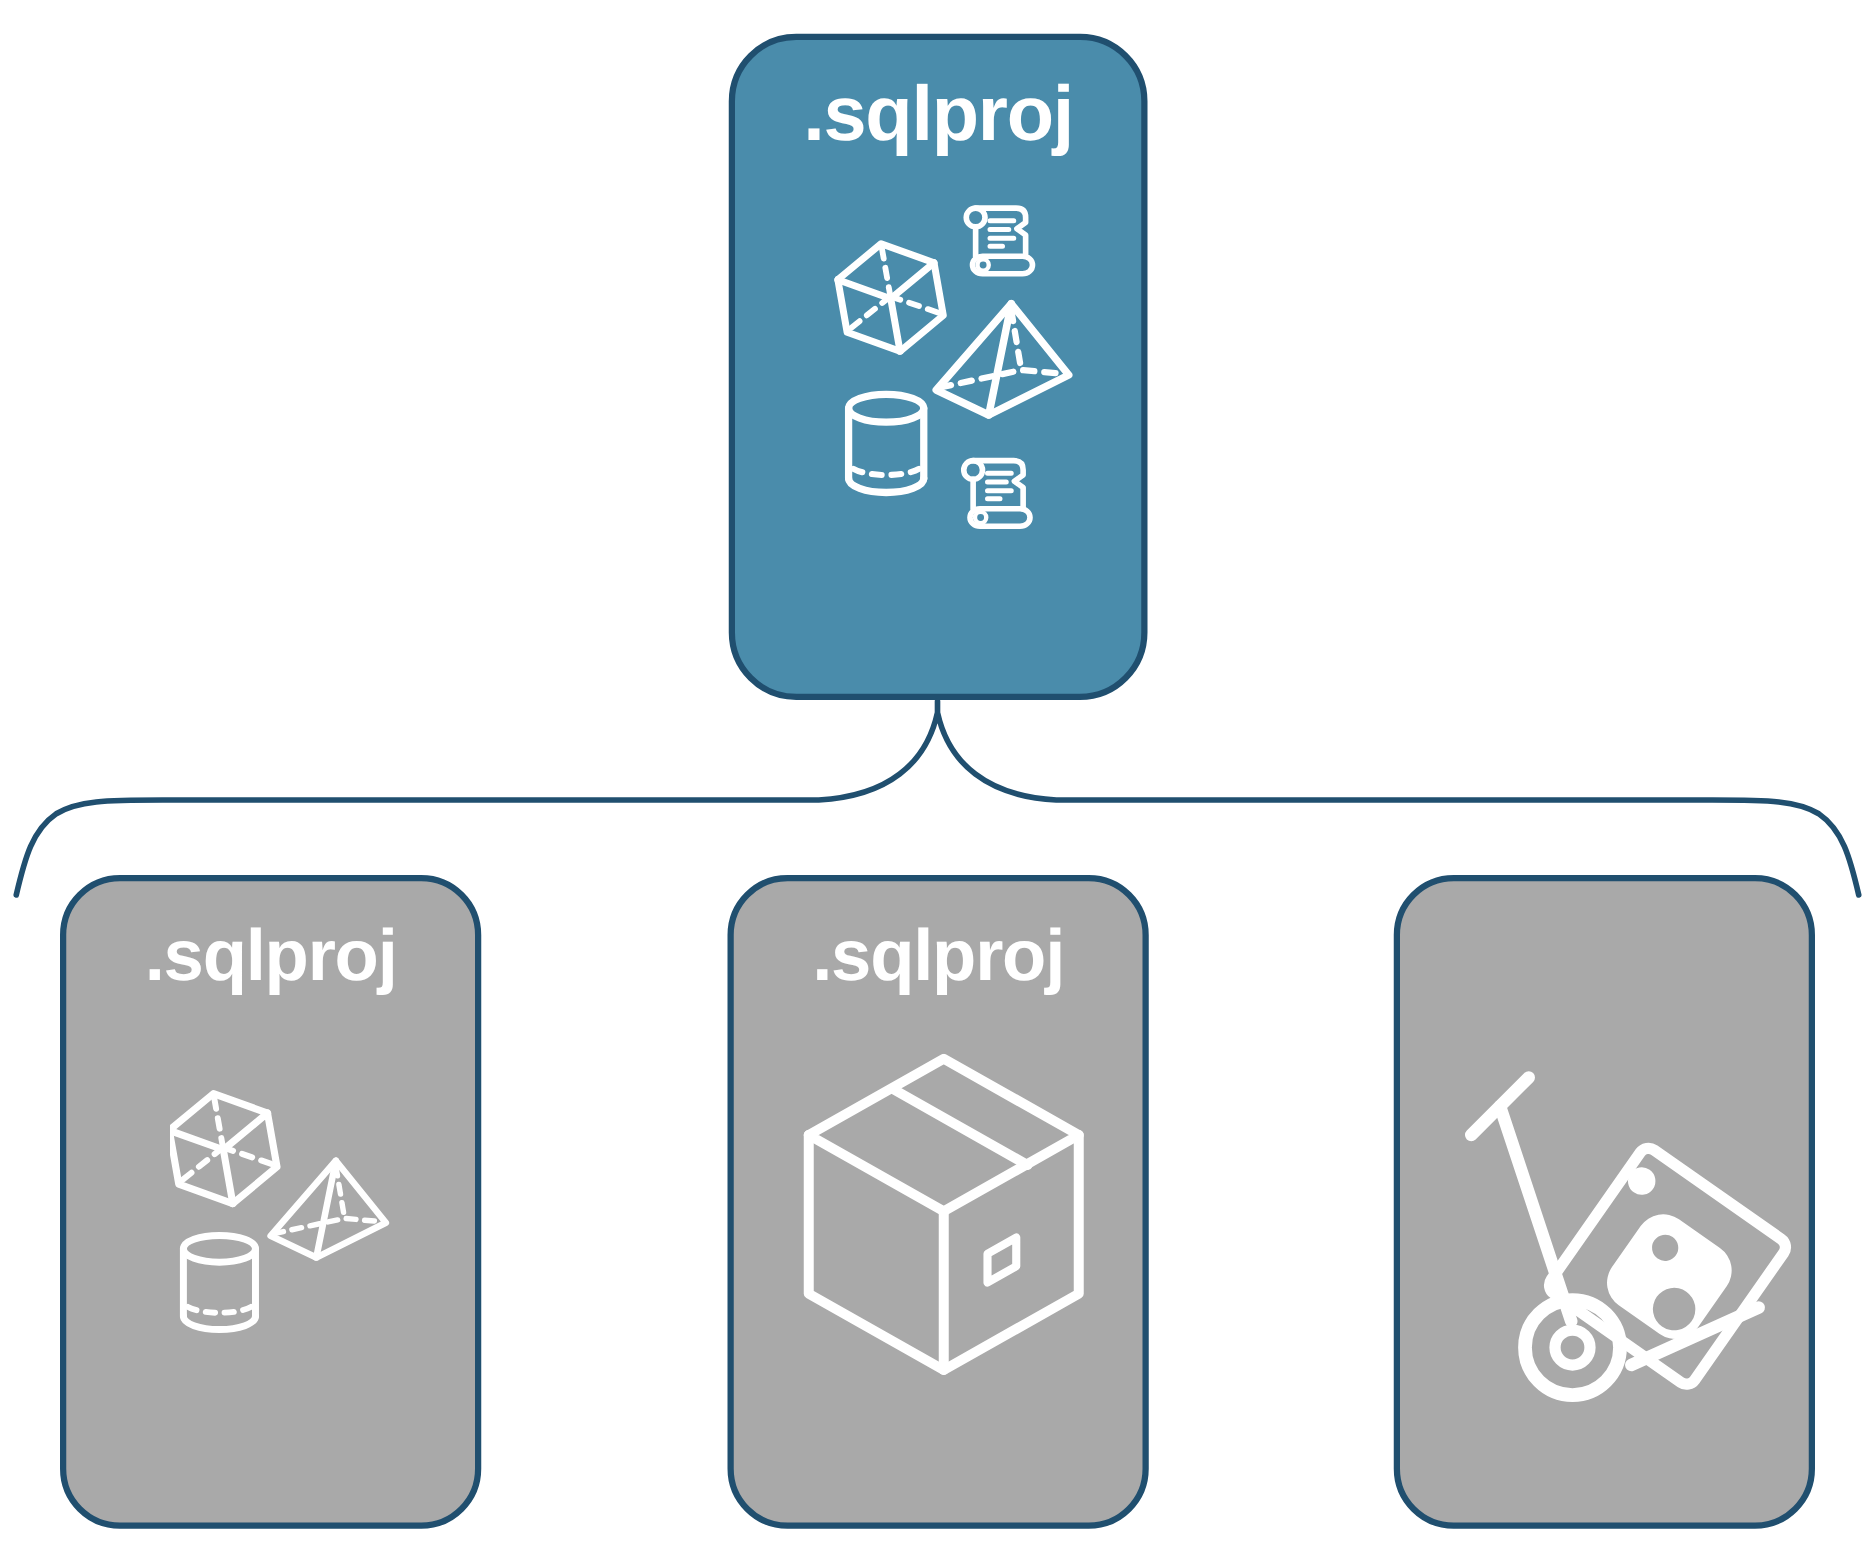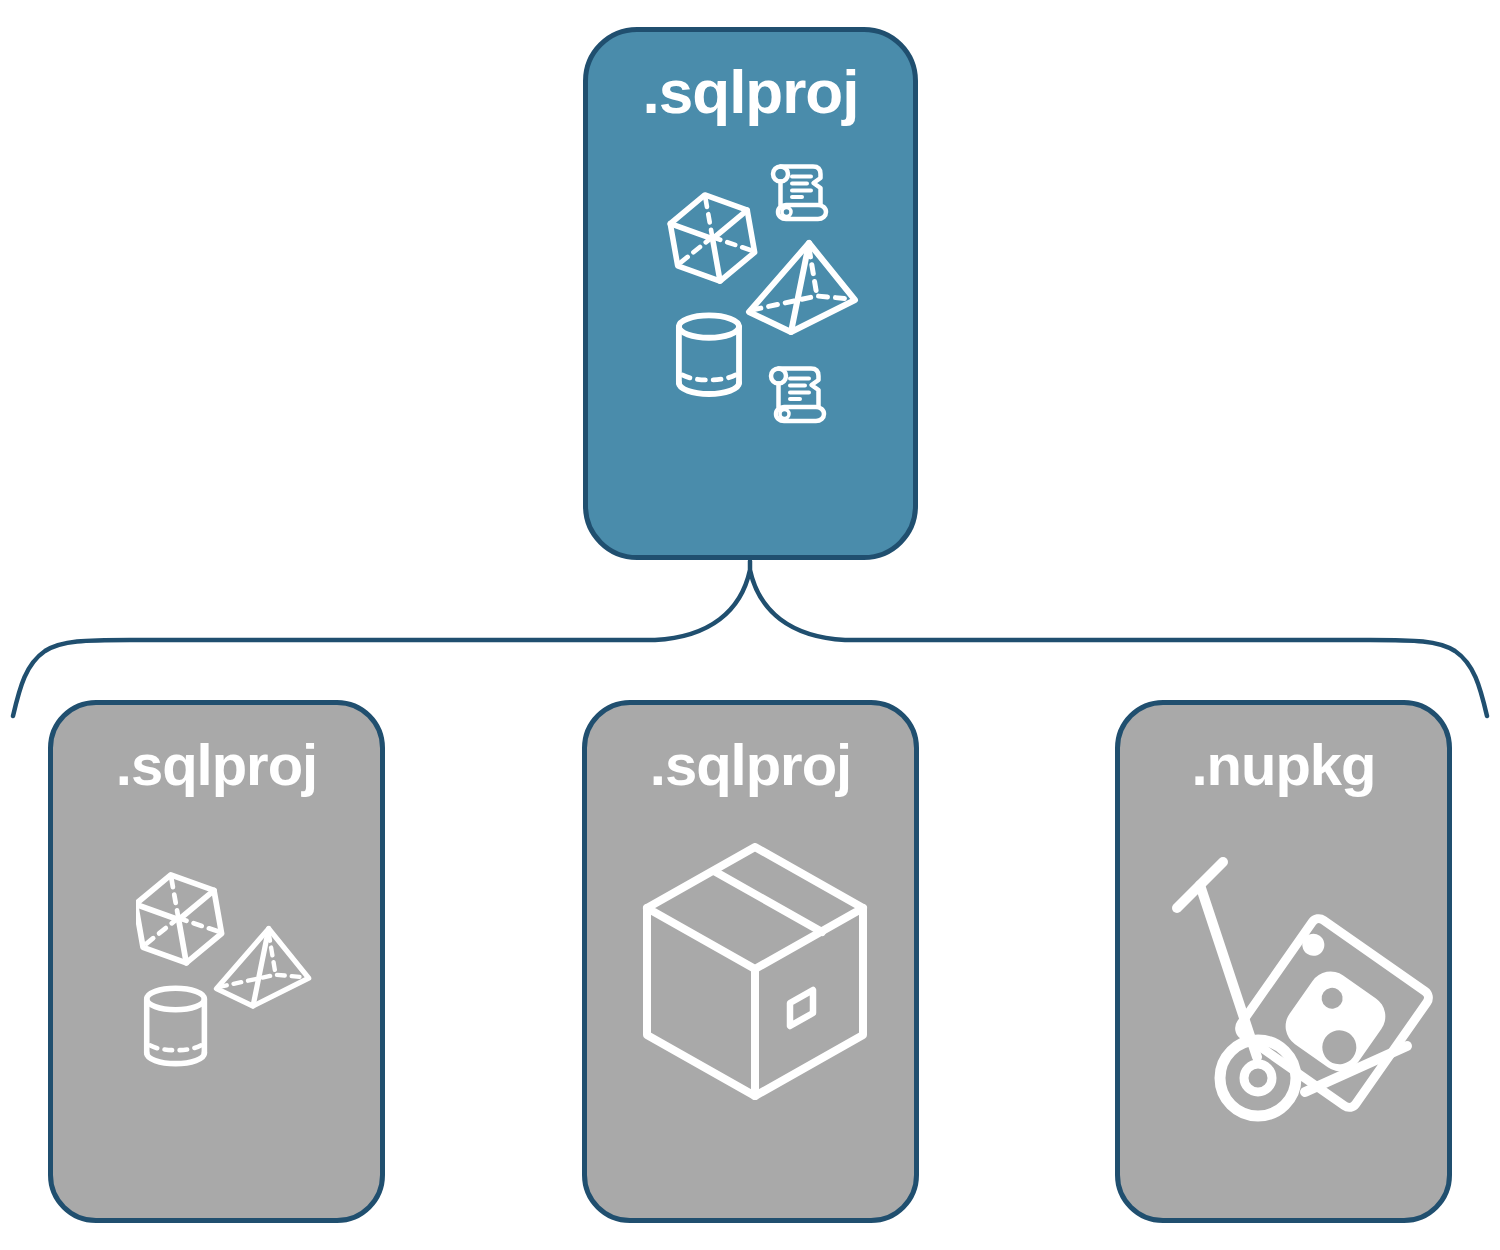--- a/index.html
+++ b/index.html
@@ -164,21 +164,20 @@
   <div class="node node-child pos-1">
     <div class="node-title">.sqlproj</div>
     <div class="icon-wrap">
       <svg width="240" height="260" viewBox="0 0 240 260">
         <use href="#shape-package"></use>
       </svg>
     </div>
   </div>
 
   <div class="node node-child pos-2">
-    <div class="node-title">.nupkg</div>
     <div class="icon-wrap">
       <svg width="280" height="300" viewBox="0 0 280 300">
         <use href="#shape-handtruck"></use>
       </svg>
     </div>
   </div>
 
 </div>
 
 </body></html>

